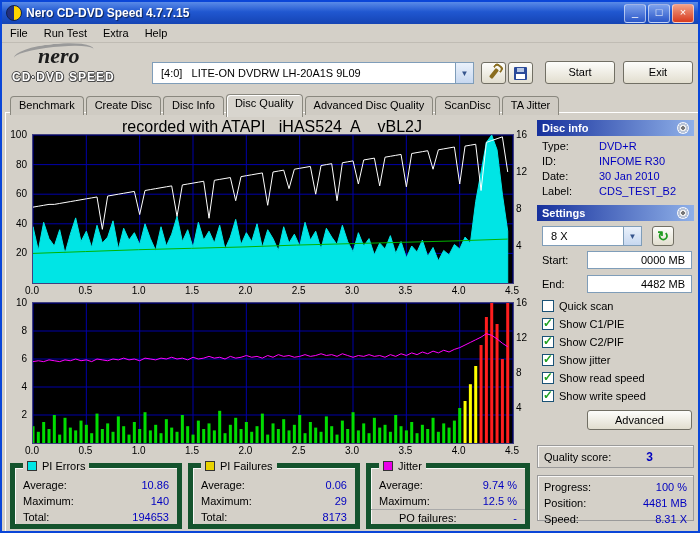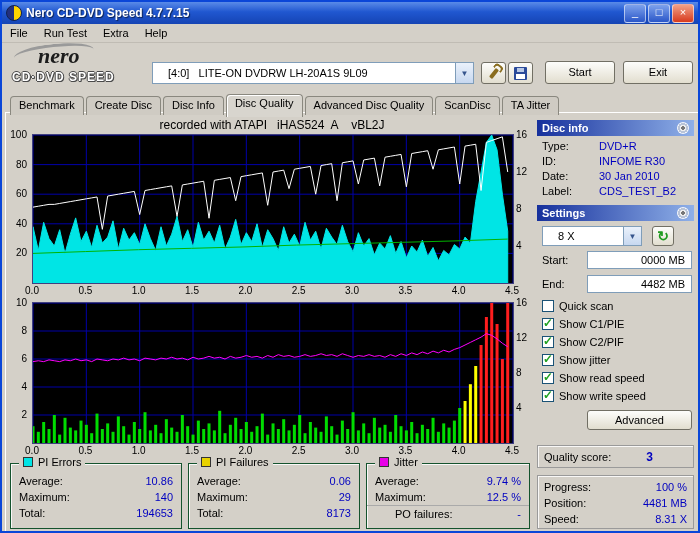--- a/index.html
+++ b/index.html
@@ -17,42 +17,42 @@
   .menubar{position:absolute;left:0;top:22px;right:0;height:18px;background:#D4D0C8;display:flex;align-items:center;border-bottom:1px solid #c0bcb4;}
   .menuitem{font-size:11px;padding:2px 8px;white-space:pre;}
   
   .logo{position:absolute;left:10px;top:42px;width:135px;height:46px;}
   .swoosh{position:absolute;left:2px;top:0px;width:80px;height:16px;border-top:3px solid #9a9a9a;border-radius:50%;transform:rotate(-6deg);}
   .neroword{position:absolute;left:26px;top:2px;font-family:"Liberation Serif",serif;font-style:italic;font-weight:bold;font-size:22px;color:#1c1c1c;line-height:20px;}
   .cdspeed{position:absolute;left:0px;top:26px;font-size:12px;font-weight:bold;letter-spacing:1px;color:#fff;white-space:pre;
     text-shadow:1px 0 #4a4a4a,-1px 0 #4a4a4a,0 1px #4a4a4a,0 -1px #4a4a4a,1px 1px #4a4a4a;}
   
   .combo{position:absolute;background:#fff;border:1px solid #7F9DB9;display:flex;align-items:center;box-sizing:border-box;}
-  .combo .ctext{flex:1;font-size:11px;padding-left:15px;white-space:pre;overflow:hidden;}
+  .combo .ctext{flex:1;font-size:11px;padding-left:8px;white-space:pre;overflow:hidden;}
   .combo .cbtn{width:17px;align-self:stretch;background:linear-gradient(180deg,#EAF1FB,#C7D8F0);border-left:1px solid #7F9DB9;color:#35548C;font-size:8px;display:flex;align-items:center;justify-content:center;}
   .drivecombo{left:150px;top:60px;width:322px;height:22px;}
   .btn{position:absolute;background:linear-gradient(180deg,#FDFDFB,#E2DECF);border:1px solid #716F64;border-radius:3px;
     font-size:11px;text-align:center;box-sizing:border-box;cursor:default;}
   .tbtn{width:25px;height:22px;display:flex;align-items:center;justify-content:center;}
   #toolsbtn{left:479px;top:60px;}
   #savebtn{left:506px;top:60px;}
   #startbtn{left:543px;top:59px;width:70px;height:23px;line-height:21px;}
   #exitbtn{left:621px;top:59px;width:70px;height:23px;line-height:21px;}
   .wrenchicon{width:4px;height:11px;background:#8a6d1f;transform:rotate(38deg);border-radius:1px;position:relative;}
   .wrenchicon::after{content:"";position:absolute;top:-5px;left:-3px;width:6px;height:4px;border:2px solid #8a6d1f;border-bottom:none;border-radius:4px 4px 0 0;}
   .floppyicon{width:13px;height:13px;background:#2A4A9A;position:relative;border-radius:1px;}
   .floppyicon::before{content:"";position:absolute;left:2px;right:2px;bottom:1px;height:5px;background:#fff;}
   .floppyicon::after{content:"";position:absolute;left:3px;right:3px;top:1px;height:4px;background:#B9C9E6;}
   
   .tabs{position:absolute;left:8px;top:92px;height:19px;display:flex;z-index:3;}
   .tab{font-size:11px;padding:2px 8px 2px;background:#CFCBC3;border:1px solid #8a887f;border-bottom:none;border-radius:4px 4px 0 0;margin-right:2px;position:relative;top:2px;height:14px;}
   .tab.active{background:#D8D5CE;top:0;height:18px;box-shadow:inset 1px 1px 0 #fff;z-index:4;}
   .pagebd{position:absolute;left:3px;top:110px;width:692px;height:419px;border:1px solid;border-color:#FFFFFF #6a6a6a #6a6a6a #FFFFFF;pointer-events:none;}
   
-  .reclabel{position:absolute;left:30px;top:116px;width:480px;text-align:center;font-size:12px;white-space:pre;}
+  .reclabel{position:absolute;left:30px;top:116px;width:480px;text-align:center;font-size:16px;white-space:pre;}
   .plot{position:absolute;background:#000;border:1px solid #404080;}
   .yax,.xax{position:absolute;font-size:10px;color:#000;}
   .yax span{position:absolute;right:2px;}
   .yax.r span{right:auto;left:2px;}
   .xax span{position:absolute;top:0;}
   
   .ghead{position:absolute;left:535px;width:157px;height:16px;box-sizing:border-box;background:linear-gradient(90deg,#16309C,#8FB0E8);
     color:#fff;font-size:11px;font-weight:bold;padding:1px 5px;display:flex;align-items:center;}
   .ghead .hicon{margin-left:auto;width:12px;height:12px;border-radius:50%;
     background:radial-gradient(circle,#777 0 2px,#eee 2px 3px,#b9c4d8 3px 5px,#f4f6fa 5px 6px);flex:none;}
@@ -61,21 +61,21 @@
   .irow .val{position:absolute;left:57px;color:#0000C0;white-space:pre;}
   .fld{position:absolute;width:105px;height:18px;box-sizing:border-box;border:1px solid #7F9DB9;background:#fff;font-size:11px;
     font-family:"Liberation Sans",sans-serif;text-align:right;padding-right:6px;}
   .cbrow{position:absolute;left:540px;width:150px;height:16px;display:flex;align-items:center;gap:5px;font-size:11px;}
   .cbox{width:12px;height:12px;background:#fff;border:1px solid #1A5276;box-sizing:border-box;position:relative;flex:none;}
   .cbox.on::after{content:"✓";position:absolute;left:0px;top:-3px;font-size:12px;font-weight:bold;color:#21a121;}
   .panel{position:absolute;border:1px solid #9a9a9a;box-shadow:inset 1px 1px 0 rgba(255,255,255,.85);box-sizing:border-box;}
   .prow{display:flex;justify-content:space-between;font-size:11px;line-height:16px;padding:0 6px;}
   .prow .pv{color:#0000C0;white-space:pre;}
   
-  .gbox{position:absolute;top:461px;height:66px;border:1px solid #14532d;box-shadow:inset 1px 1px 0 rgba(255,255,255,.85);box-sizing:border-box;}
+  .gbox{position:absolute;top:461px;height:66px;border:5px solid #14532d;box-shadow:inset 1px 1px 0 rgba(255,255,255,.85);box-sizing:border-box;}
   .glegend{position:absolute;top:-8px;left:8px;background:#D4D0C8;padding:0 4px;font-size:11px;display:flex;align-items:center;gap:5px;}
   .sq{width:8px;height:8px;border:1px solid #333;flex:none;}
   .grow{display:flex;justify-content:space-between;font-size:11px;line-height:16px;padding:0 8px;}
   .grow .gv{color:#0000C0;white-space:pre;}
   .gbox .inner{padding-top:9px;}
   .qlabel{font-size:11px;}
   .qval{color:#0000C0;font-weight:bold;font-size:12px;}
 </style>
 </head>
 <body>
@@ -373,21 +373,21 @@
     <span>Show write speed</span>
   </div>
 
   <span class="btn" style="left:585px;top:408px;width:105px;height:20px;line-height:18px;">Advanced</span>
 
   <div class="panel" style="left:535px;top:443px;width:157px;height:23px;display:flex;align-items:center;padding:0 6px;justify-content:space-between;">
     <span class="qlabel">Quality score:</span>
     <span class="qval" style="margin-right:34px;">3</span>
   </div>
 
-  <div class="panel" style="left:535px;top:473px;width:157px;height:54px;padding-top:3px;">
+  <div class="panel" style="left:535px;top:473px;width:157px;height:46px;padding-top:3px;">
     <div class="prow">
       <span>Progress:</span>
       <span class="pv">100 %</span>
     </div>
     <div class="prow">
       <span>Position:</span>
       <span class="pv">4481 MB</span>
     </div>
     <div class="prow">
       <span>Speed:</span>

